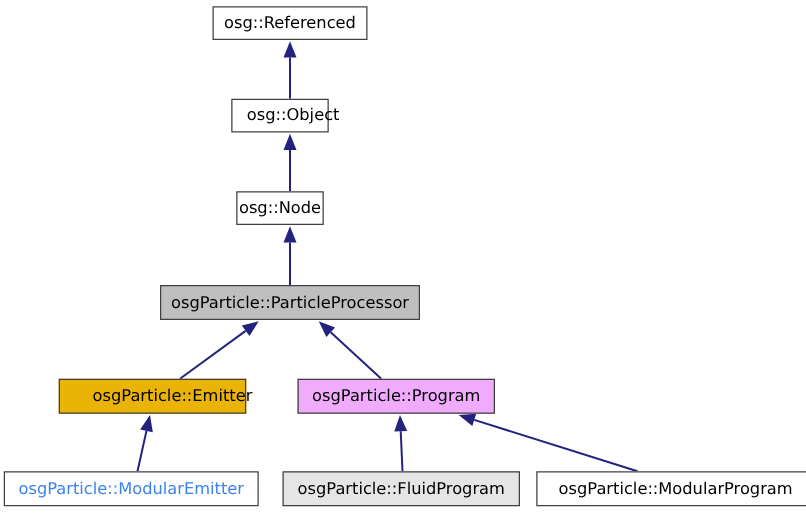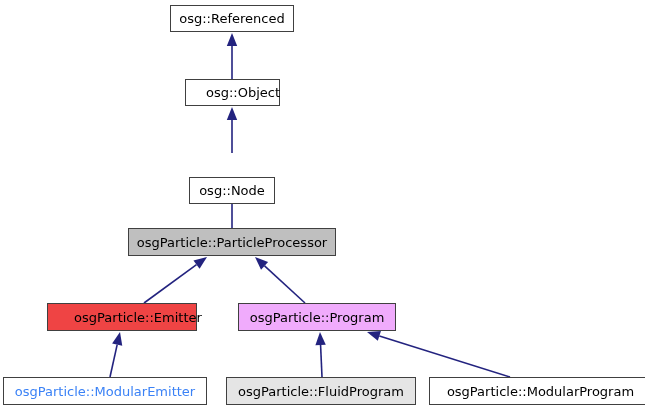--- a/index.html
+++ b/index.html
@@ -83,30 +83,30 @@
       <g>
         <line x1="510" y1="377" x2="379.4005001377549" y2="335.9022552881047" stroke="#23237f" stroke-width="1.6"></line>
         <polygon points="367,332 380.9614022529968,330.94205523300275 377.839598022513,340.86245534320665" fill="#23237f"></polygon>
       </g>
     </svg>
 
   <div id="node-layer">
       <div class="node-box" style="left: 170px; top: 5px; width: 124px; height: 27px; border-color: rgb(64, 64, 64); background: rgb(255, 255, 255); color: rgb(0, 0, 0);">
         <span class="node-label">osg::Referenced</span>
       </div>
-      <div class="node-box" style="left: 185px; top: 79px; width: 95px; height: 27px; border-color: rgb(64, 64, 64); background: rgb(255, 255, 255); color: rgb(0, 0, 0); padding-left: 21px;">
+      <div class="node-box" style="left: 185px; top: 79px; width: 78px; height: 27px; border-color: rgb(64, 64, 64); background: rgb(255, 255, 255); color: rgb(0, 0, 0); padding-left: 21px;">
         <span class="node-label">osg::Object</span>
       </div>
-      <div class="node-box" style="left: 189px; top: 153px; width: 86px; height: 27px; border-color: rgb(64, 64, 64); background: rgb(255, 255, 255); color: rgb(0, 0, 0); margin-top: 24px;">
+      <div class="node-box" style="left: 189px; top: 153px; width: 70px; height: 27px; border-color: rgb(64, 64, 64); background: rgb(255, 255, 255); color: rgb(0, 0, 0);">
         <span class="node-label">osg::Node</span>
       </div>
       <div class="node-box highlight" style="left: 128px; top: 228px; width: 208px; height: 28px; border-color: rgb(64, 64, 64); background: rgb(191, 191, 191); color: rgb(0, 0, 0);">
         <span class="node-label">osgParticle::ParticleProcessor</span>
       </div>
-      <div class="node-box" style="left: 47px; top: 303px; width: 150px; height: 28px; border-color: rgb(64, 64, 64); background: #ef4444; color: rgb(0, 0, 0); padding-left: 32px;">
+      <div class="node-box" style="left: 47px; top: 303px; width: 150px; height: 28px; border-color: rgb(64, 64, 64); background: #eab308; color: rgb(0, 0, 0); padding-left: 32px;">
         <span class="node-label">osgParticle::Emitter</span>
       </div>
       <div class="node-box" style="left: 238px; top: 303px; width: 158px; height: 28px; border-color: rgb(64, 64, 64); background: #f0abfc; color: rgb(0, 0, 0);">
         <span class="node-label">osgParticle::Program</span>
       </div>
       <div class="node-box" style="left: 3px; top: 377px; width: 204px; height: 28px; border-color: rgb(64, 64, 64); background: rgb(255, 255, 255); color: #3b82f6;">
         <span class="node-label">osgParticle::ModularEmitter</span>
       </div>
       <div class="node-box" style="left: 226px; top: 377px; width: 190px; height: 28px; border-color: rgb(64, 64, 64); background: #e5e5e5; color: rgb(0, 0, 0);">
         <span class="node-label">osgParticle::FluidProgram</span>

